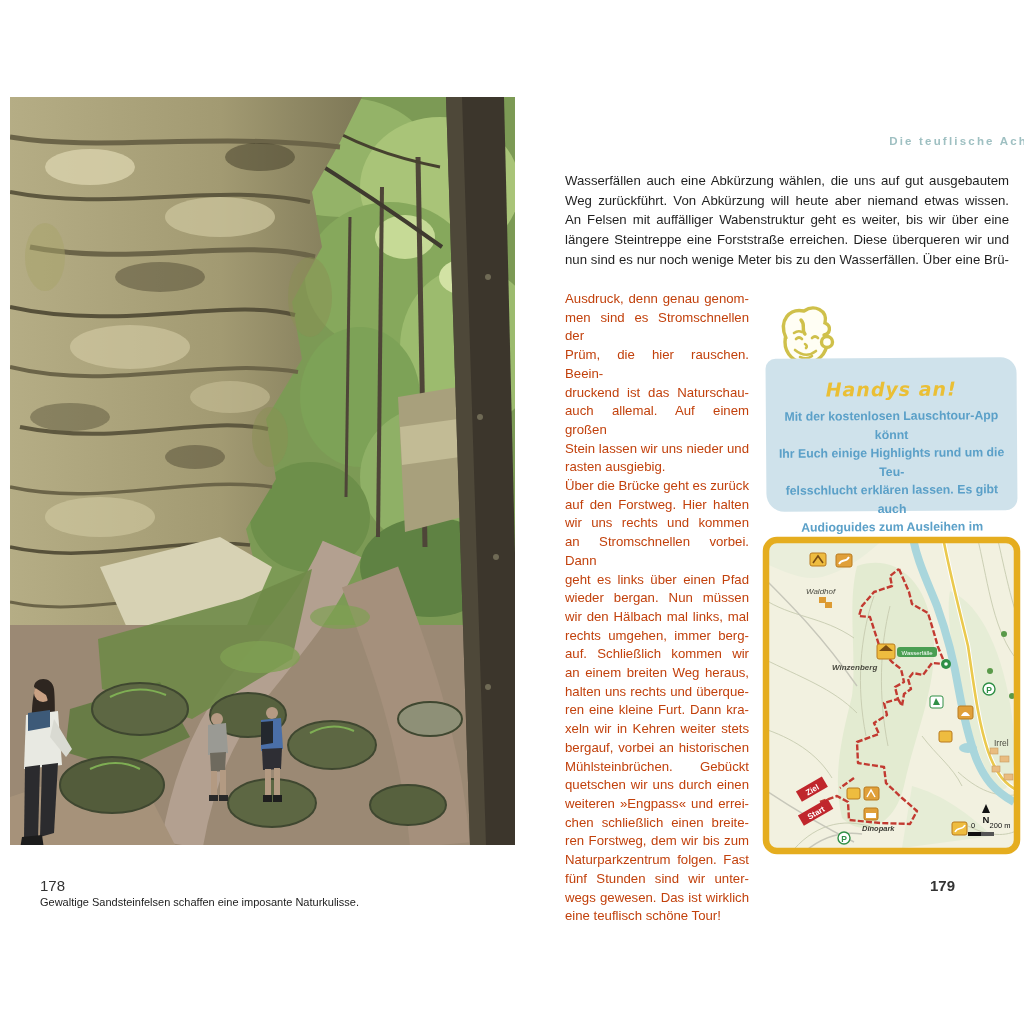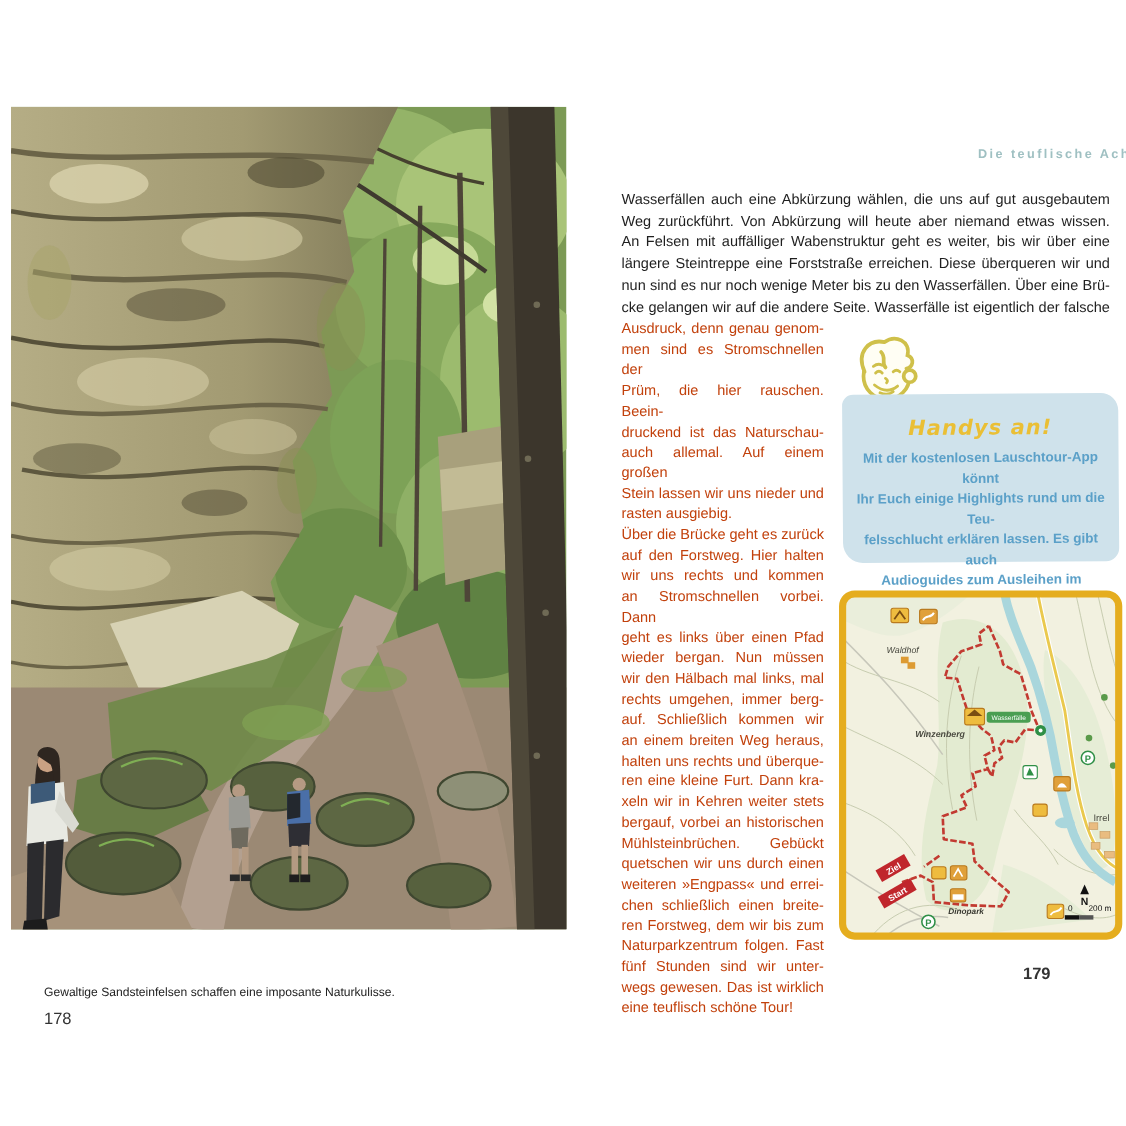--- a/index.html
+++ b/index.html
@@ -2,21 +2,21 @@
 <html><head>
 <meta charset="utf-8">
 <style>
   html,body{margin:0;padding:0;}
   body{width:1024px;height:1024px;position:relative;background:#ffffff;
        font-family:"Liberation Sans",sans-serif;overflow:hidden;}
   .photo{position:absolute;left:10px;top:97px;width:505px;height:748px;}
   .caption{position:absolute;left:40px;top:896px;width:480px;
            font-size:11px;font-weight:normal;color:#222;}
   .pagenum{position:absolute;font-size:15px;color:#333;}
-  .pagenum-left{left:40px;top:877px;margin-top:41px;}
+  .pagenum-left{left:40px;top:877px;}
   .pagenum-right{left:930px;top:877px;font-weight:bold;}
   .running-head{position:absolute;right:-4px;top:135px;font-size:11.5px;font-weight:bold;
            letter-spacing:2.2px;color:#9fc0c2;white-space:nowrap;}
   .intro{position:absolute;left:565px;top:171px;width:444px;
          font-size:13.2px;line-height:19.7px;color:#1f1f1f;}
   .col{position:absolute;left:565px;top:290px;width:184px;
        font-size:13.2px;line-height:18.7px;color:#c2410c;}
   .tl{text-align:justify;text-align-last:justify;}
   .tl.end{text-align-last:left;}
   .infobox{position:absolute;left:766px;top:358px;width:251px;height:153px;
@@ -162,21 +162,20 @@
 <div class="pagenum pagenum-left">178</div>
 
 <div class="running-head">Die teuflische Ach</div>
 
 <div class="intro">
     <div class="tl">Wasserfällen auch eine Abkürzung wählen, die uns auf gut ausgebautem</div>
     <div class="tl">Weg zurückführt. Von Abkürzung will heute aber niemand etwas wissen.</div>
     <div class="tl">An Felsen mit auffälliger Wabenstruktur geht es weiter, bis wir über eine</div>
     <div class="tl">längere Steintreppe eine Forststraße erreichen. Diese überqueren wir und</div>
     <div class="tl">nun sind es nur noch wenige Meter bis zu den Wasserfällen. Über eine Brü-</div>
-    <div class="tl">cke gelangen wir auf die andere Seite. Wasserfälle ist eigentlich der falsche</div>
   </div>
 <div class="col">
     <div class="tl">Ausdruck, denn genau genom-</div>
     <div class="tl">men sind es Stromschnellen der</div>
     <div class="tl">Prüm, die hier rauschen. Beein-</div>
     <div class="tl">druckend ist das Naturschau-</div>
     <div class="tl">auch allemal. Auf einem großen</div>
     <div class="tl">Stein lassen wir uns nieder und</div>
     <div class="tl end">rasten ausgiebig.</div>
     <div class="tl">Über die Brücke geht es zurück</div>

